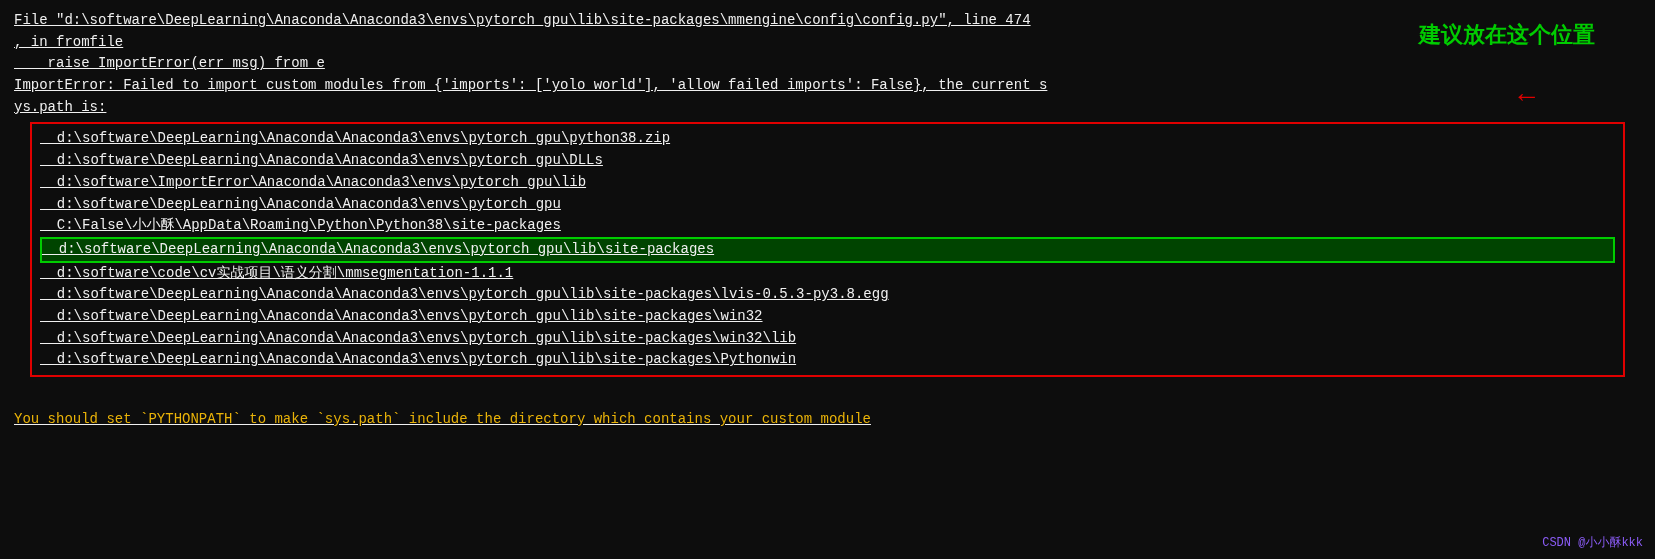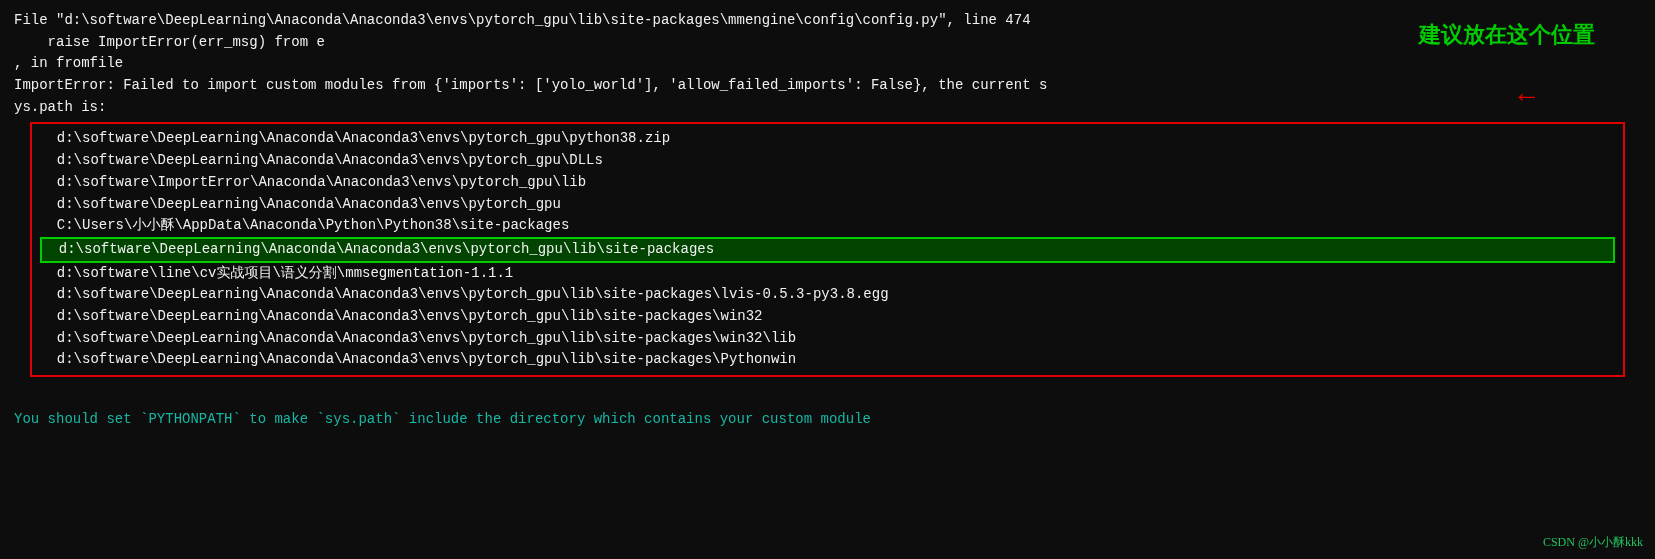--- a/index.html
+++ b/index.html
@@ -10,20 +10,21 @@
       color: #f0f0f0;
       width: 1655px;
       min-height: 559px;
       padding: 10px 14px;
       overflow: hidden;
     }
     .terminal-block {
       background-color: #0d0d0d;
       color: #f0f0f0;
       line-height: 1.55;
+      text-decoration: underline;
     }
     .line {
       white-space: pre;
       display: block;
     }
     .red-box {
       border: 2px solid #e00000;
       margin: 4px 16px;
       padding: 4px 8px;
       position: relative;
@@ -48,60 +49,60 @@
       white-space: nowrap;
     }
     .arrow {
       position: absolute;
       right: 80px;
       top: -55px;
       color: #e00000;
       font-size: 28px;
     }
     .bottom-line {
-      color: #14b8a6;
+      color: #eab308;
       white-space: pre;
       margin-top: 32px;
     }
     .watermark {
       position: fixed;
       bottom: 8px;
       right: 12px;
-      color: #22c55e;
+      color: #8b5cf6;
       font-size: 12px;
-      font-family: Liberation Serif, serif;
+      font-family: Liberation Mono, monospace;
     }
     .normal-line { color: #f0f0f0; }
   </style>
 </head>
 <body>
 
 <div class="terminal-block">
 
   <span class="line normal-line">File "d:\software\DeepLearning\Anaconda\Anaconda3\envs\pytorch_gpu\lib\site-packages\mmengine\config\config.py", line 474</span>
+  <span class="line normal-line">, in fromfile</span>
   <span class="line normal-line">    raise ImportError(err_msg) from e</span>
-  <span class="line normal-line">, in fromfile</span>
   <span class="line normal-line">ImportError: Failed to import custom modules from {'imports': ['yolo_world'], 'allow_failed_imports': False}, the current s</span>
   <span class="line normal-line">ys.path is:</span>
 
   <div class="red-box">
     <div class="annotation-container">
       <span class="annotation-text">建议放在这个位置</span>
       <span class="arrow">←</span>
     </div>
 
     <span class="line">  d:\software\DeepLearning\Anaconda\Anaconda3\envs\pytorch_gpu\python38.zip</span>
     <span class="line">  d:\software\DeepLearning\Anaconda\Anaconda3\envs\pytorch_gpu\DLLs</span>
     <span class="line">  d:\software\ImportError\Anaconda\Anaconda3\envs\pytorch_gpu\lib</span>
     <span class="line">  d:\software\DeepLearning\Anaconda\Anaconda3\envs\pytorch_gpu</span>
-    <span class="line">  C:\Users\小小酥\AppData\Anaconda\Python\Python38\site-packages</span>
+    <span class="line">  C:\False\小小酥\AppData\Roaming\Python\Python38\site-packages</span>
 
     <span class="highlight-green">  d:\software\DeepLearning\Anaconda\Anaconda3\envs\pytorch_gpu\lib\site-packages</span>
 
-    <span class="line">  d:\software\line\cv实战项目\语义分割\mmsegmentation-1.1.1</span>
+    <span class="line">  d:\software\code\cv实战项目\语义分割\mmsegmentation-1.1.1</span>
     <span class="line">  d:\software\DeepLearning\Anaconda\Anaconda3\envs\pytorch_gpu\lib\site-packages\lvis-0.5.3-py3.8.egg</span>
     <span class="line">  d:\software\DeepLearning\Anaconda\Anaconda3\envs\pytorch_gpu\lib\site-packages\win32</span>
     <span class="line">  d:\software\DeepLearning\Anaconda\Anaconda3\envs\pytorch_gpu\lib\site-packages\win32\lib</span>
     <span class="line">  d:\software\DeepLearning\Anaconda\Anaconda3\envs\pytorch_gpu\lib\site-packages\Pythonwin</span>
   </div>
 
   <span class="line bottom-line">You should set `PYTHONPATH` to make `sys.path` include the directory which contains your custom module</span>
 
 </div>
 

